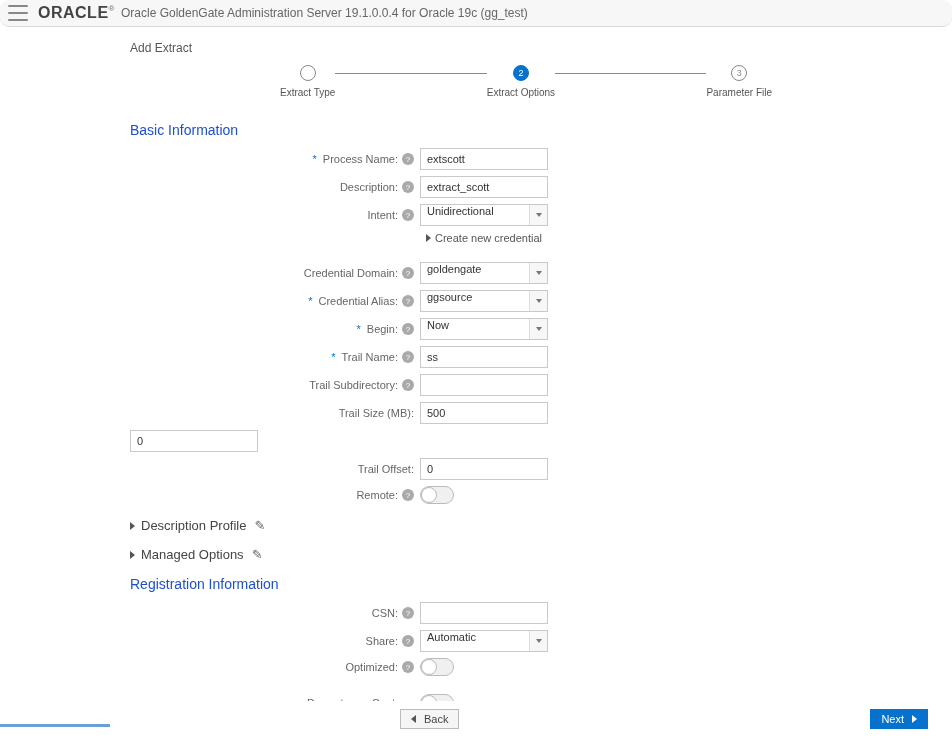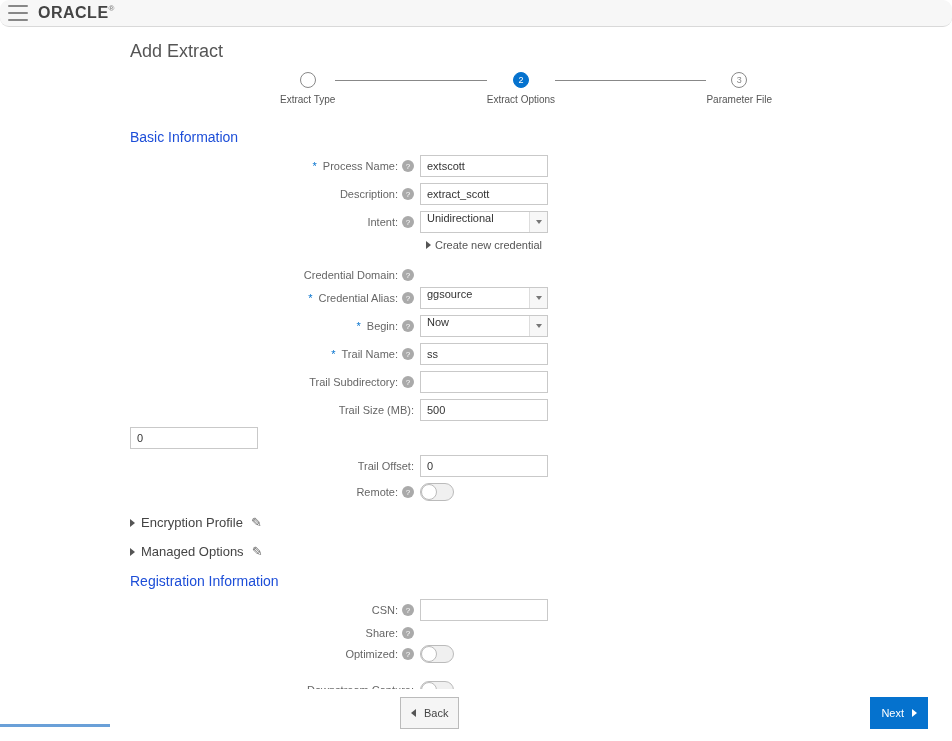--- a/index.html
+++ b/index.html
@@ -46,21 +46,21 @@
     color: #888;
   }
   .top-title {
     font-size: 12px;
     color: #666;
   }
   .page {
     padding: 10px 30px 80px 130px;
   }
   .page-title {
-    font-size: 18px;
+    font-size: 12px;
     color: #555;
     margin: 4px 0 10px 0;
     font-weight: 400;
   }
   .wizard {
     display: flex;
     align-items: flex-start;
     margin: 8px 0 24px 0;
     padding: 0 150px 0 150px;
     position: relative;
@@ -244,21 +244,21 @@
     margin-bottom: 2px;
   }
   .footer-mid {
     margin-left: 290px;
     flex: 1;
   }
   .btn {
     display: inline-flex;
     align-items: center;
     gap: 4px;
-    height: 32px;
+    height: 20px;
     padding: 0 10px;
     font-size: 11px;
     cursor: pointer;
     border: 1px solid #bbb;
     background: #f5f5f5;
     color: #444;
   }
   .btn-back::before {
     content: '';
     display: inline-block;
@@ -291,20 +291,21 @@
 
 <div class="topbar">
   <div class="hamburger">
     <span></span>
       <span></span>
       <span></span>
   </div>
   <span class="oracle-logo">
     <span>ORACLE</span><span class="oracle-r">®</span>
   </span>
+  <span class="top-title">Oracle GoldenGate Administration Server 19.1.0.0.4 for Oracle 19c (gg_test)</span>
 </div>
 
 <div class="page">
   <div class="page-title">Add Extract</div>
 
   <div class="wizard">
     <div class="wizard-step">
       <div class="wizard-circle"></div>
       <div>Extract Type</div>
     </div>
@@ -355,20 +356,26 @@
   <div class="link-row">
     <span class="caret"></span>
     <span>Create new credential</span>
   </div>
 
   <div class="form-row">
     <div class="label-col">
         <span>Credential Domain:</span>
         <span class="help-icon">?</span>
       </div>
+    <div class="field-col">
+      <div class="select-like">
+        <span>goldengate</span>
+        <span class="select-caret"></span>
+      </div>
+    </div>
   </div>
 
   <div class="form-row">
     <div class="label-col">
         <span class="req">*</span>
         <span>Credential Alias:</span>
         <span class="help-icon">?</span>
       </div>
     <div class="field-col">
       <div class="select-like">
@@ -434,21 +441,21 @@
       </div>
     <div class="field-col">
         <div class="toggle">
           <div class="knob"></div>
         </div>
       </div>
   </div>
 
   <div class="collapsible-head">
     <span class="caret"></span>
-    <span>Encryption Profile</span>
+    <span>Description Profile</span>
     <span class="pencil-icon">✎</span>
   </div>
 
   <div class="collapsible-head">
     <span class="caret"></span>
     <span>Managed Options</span>
     <span class="pencil-icon">✎</span>
   </div>
 
   <div class="section-head">Registration Information</div>
@@ -459,20 +466,26 @@
         <span class="help-icon">?</span>
       </div>
     <div class="field-col"><input type="text" value="" style=""></div>
   </div>
 
   <div class="form-row">
     <div class="label-col">
         <span>Share:</span>
         <span class="help-icon">?</span>
       </div>
+    <div class="field-col">
+      <div class="select-like">
+        <span>Automatic</span>
+        <span class="select-caret"></span>
+      </div>
+    </div>
   </div>
 
   <div class="form-row">
     <div class="label-col">
         <span>Optimized:</span>
         <span class="help-icon">?</span>
       </div>
     <div class="field-col">
         <div class="toggle">
           <div class="knob"></div>

